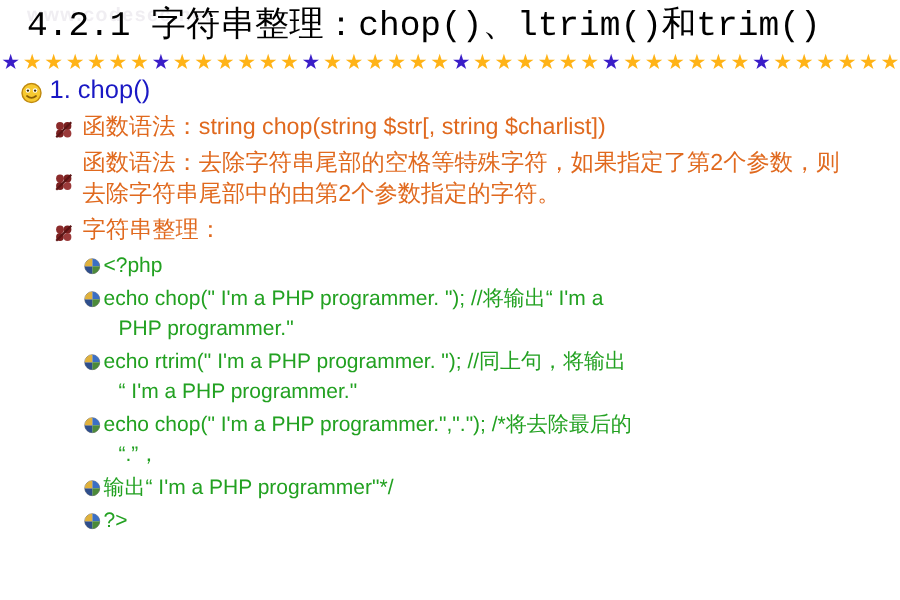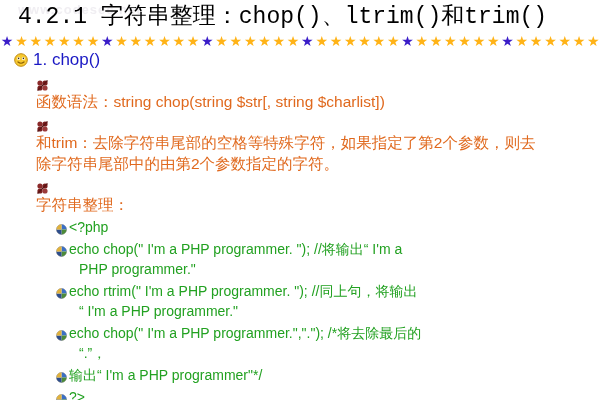--- a/index.html
+++ b/index.html
@@ -73,35 +73,34 @@
   
   .content {
     position: absolute;
     left: 0;
     top: 48px;
     width: 600px;
   }
 
   .lvl1 {
     display: flex;
-    align-items: flex-start;
+    align-items: center;
     margin: 0 0 2px 14px;
   }
   .lvl1 .label {
     color: #1A18C4;
     font-size: 17px;
     line-height: 23px;
     white-space: nowrap;
   }
 
   .lvl2 {
     display: flex;
-    align-items: flex-start;
+    align-items: center;
     margin: 3px 0 0 36px;
-    flex-direction: column;
   }
   .lvl2 .label {
     color: #E0691E;
     font-size: 15.5px;
     line-height: 21px;
     width: 505px;
   }
 
   .lvl3 {
     display: flex;
@@ -186,21 +185,21 @@
     <div class="lvl2">
       <span class="icon-flower">
         <svg width="13" height="13" viewBox="0 0 13 13">
           <circle cx="4" cy="4" r="2.6" fill="#8B2A2A"></circle>
           <circle cx="9" cy="4" r="2.6" fill="#7A1F1F"></circle>
           <circle cx="4" cy="9" r="2.6" fill="#7A1F1F"></circle>
           <circle cx="9" cy="9" r="2.6" fill="#9B3A3A"></circle>
           <path d="M1.5 11.5 L11.5 1.5" stroke="#5a1414" stroke-width="1.4"></path>
         </svg>
       </span>
-      <span class="label">和trim：去除字符串尾部的空格等特殊字符，如果指定了第2个参数，则去除字符串尾部中的由第2个参数指定的字符。</span>
+      <span class="label">函数语法：去除字符串尾部的空格等特殊字符，如果指定了第2个参数，则去除字符串尾部中的由第2个参数指定的字符。</span>
     </div>
 
     <div class="lvl2">
       <span class="icon-flower">
         <svg width="13" height="13" viewBox="0 0 13 13">
           <circle cx="4" cy="4" r="2.6" fill="#8B2A2A"></circle>
           <circle cx="9" cy="4" r="2.6" fill="#7A1F1F"></circle>
           <circle cx="4" cy="9" r="2.6" fill="#7A1F1F"></circle>
           <circle cx="9" cy="9" r="2.6" fill="#9B3A3A"></circle>
           <path d="M1.5 11.5 L11.5 1.5" stroke="#5a1414" stroke-width="1.4"></path>

